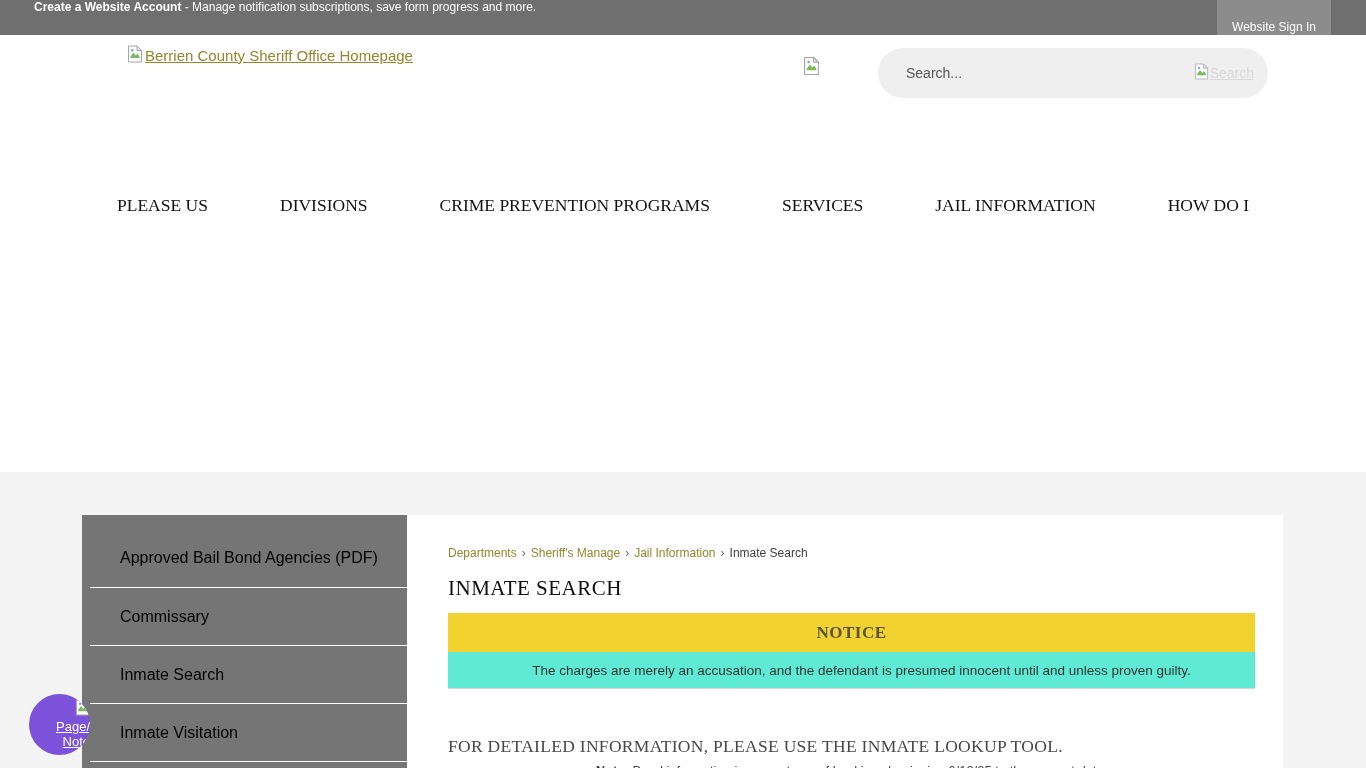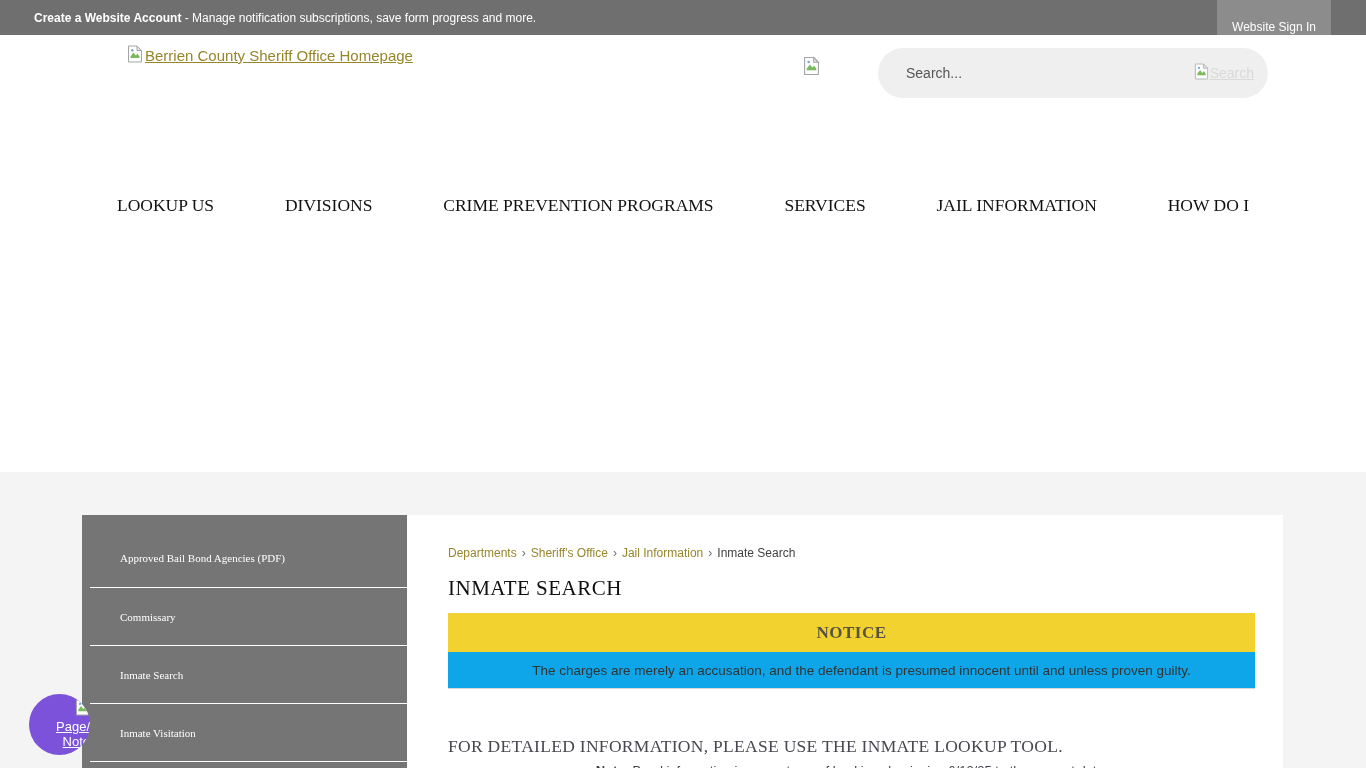--- a/index.html
+++ b/index.html
@@ -2,21 +2,21 @@
 <html><head>
 <meta charset="utf-8">
 <style>
   * { margin: 0; padding: 0; box-sizing: border-box; }
   html, body { width: 1366px; height: 768px; overflow: hidden; background: #fff; }
   body { font-family: "Liberation Sans", sans-serif; position: relative; }
 
   
   .topbar {
     position: absolute; top: 0; left: 0; width: 1366px; height: 35px;
-    background: #6F6F6F; color: #fff; display: flex; align-items: center;
+    background: #6F6F6F; color: #fff; display: flex; align-items: flex-start;
   }
   .topbar-msg { margin-left: 34px; font-size: 12px; }
   .topbar-msg b { font-weight: bold; }
   .signin-btn {
     position: absolute; right: 35px; top: 0; height: 53px; width: 114px;
     background: #8C8C8C; color: #fff; font-size: 12px; border: none;
     display: flex; align-items: center; justify-content: center; cursor: pointer;
   }
 
   
@@ -53,21 +53,21 @@
 
   
   .page-bg { position: absolute; top: 472px; left: 0; width: 1366px; height: 296px; background: #F4F4F4; }
 
   .panel { position: absolute; top: 515px; left: 82px; width: 1201px; height: 400px; display: flex; }
 
   
   .sidebar { width: 325px; background: #757575; padding-top: 14px; flex-shrink: 0; }
   .sidebar-item {
     height: 58px; display: flex; align-items: center; padding-left: 30px;
-    color: #ffffff; font-family: Liberation Serif, serif; font-size: 11px;
+    color: #000000; font-family: Liberation Sans, sans-serif; font-size: 16px;
     border-bottom: 1px solid #fff; cursor: pointer;
     margin-left: 8px; margin-right: 0;
   }
   .sidebar-item:first-child { height: 59px; }
 
   
   .main { flex: 1; background: #fff; padding: 31px 28px 0 41px; }
   .breadcrumb { font-size: 12px; color: #6b6b6b; }
   .breadcrumb a { color: #97852B; text-decoration: none; cursor: pointer; }
   .crumb-sep { margin: 0 5px; color: #6b6b6b; }
@@ -80,21 +80,21 @@
 
   .notice-banner {
     margin-top: 12px; height: 39px; background: #F2D22E;
     display: flex; align-items: center; justify-content: center;
   }
   .notice-title {
     font-family: Liberation Serif, serif; font-weight: bold; font-size: 17px;
     color: #5B5342; letter-spacing: 0.5px;
   }
   .notice-strip {
-    height: 37px; background: #0ea5e9; display: flex; align-items: center; justify-content: center;
+    height: 37px; background: #5eead4; display: flex; align-items: center; justify-content: center;
     border-bottom: 1px solid #d6d6d6;
     padding-left: 20px;
   }
   .notice-body { font-size: 13.5px; color: #333; }
 
   .lookup-msg {
     margin-top: 47px; 
     font-family: "Liberation Serif", serif; font-size: 17.5px; color: #47474F;
     letter-spacing: 0.3px;
   }
@@ -155,21 +155,21 @@
           <path d="M10 1 L14.5 5.5 H10 Z" fill="#E9E9E9" stroke="#B5B5B5"></path>
           <path d="M3.5 11.5 L6.5 7.5 L8.8 10.5 L10.6 8.8 L12.5 11.5 V13 H3.5 Z" fill="#7CB95E"></path>
           <circle cx="5.3" cy="5.2" r="1.2" fill="#6FA8DC"></circle>
         </svg>
       </span>
       <span>Search</span>
     </a>
   </div>
 
   <nav class="nav">
-    <span class="nav-item">LOOKUP US</span>
+    <span class="nav-item">PLEASE US</span>
     <span class="nav-item">DIVISIONS</span>
     <span class="nav-item">CRIME PREVENTION PROGRAMS</span>
     <span class="nav-item">SERVICES</span>
     <span class="nav-item">JAIL INFORMATION</span>
     <span class="nav-item">HOW DO I</span>
   </nav>
 </div>
 
 <div class="page-bg"></div>
 
@@ -177,21 +177,21 @@
 
   <div class="sidebar">
     <div class="sidebar-item">Approved Bail Bond Agencies (PDF)</div>
     <div class="sidebar-item">Commissary</div>
     <div class="sidebar-item">Inmate Search</div>
     <div class="sidebar-item">Inmate Visitation</div>
   </div>
 
   <div class="main">
     <div class="breadcrumb">
-      <a href="#">Departments</a><span class="crumb-sep">›</span><a href="#">Sheriff's Office</a><span class="crumb-sep">›</span><a href="#">Jail Information</a><span class="crumb-sep">›</span><span class="crumb-current">Inmate Search</span>
+      <a href="#">Departments</a><span class="crumb-sep">›</span><a href="#">Sheriff's Manage</a><span class="crumb-sep">›</span><a href="#">Jail Information</a><span class="crumb-sep">›</span><span class="crumb-current">Inmate Search</span>
     </div>
 
     <h1 class="page-title">INMATE SEARCH</h1>
 
     <div class="notice-banner">
       <span class="notice-title">NOTICE</span>
     </div>
     <div class="notice-strip">
       <span class="notice-body">The charges are merely an accusation, and the defendant is presumed innocent until and unless proven guilty.</span>
     </div>

